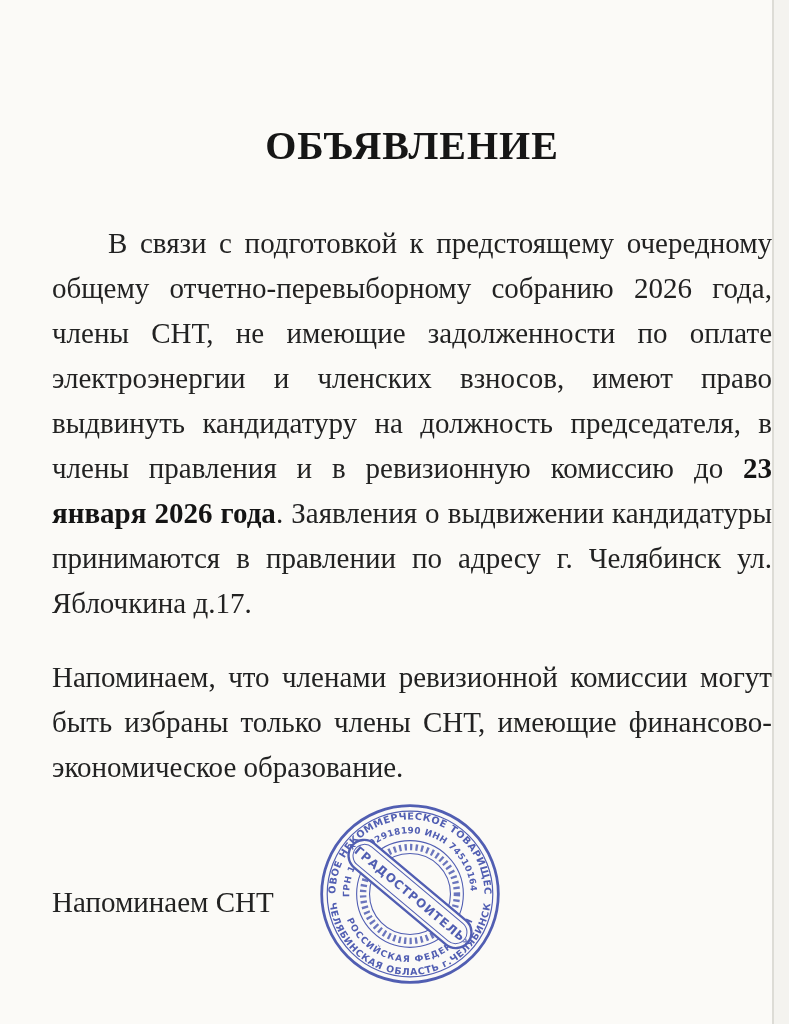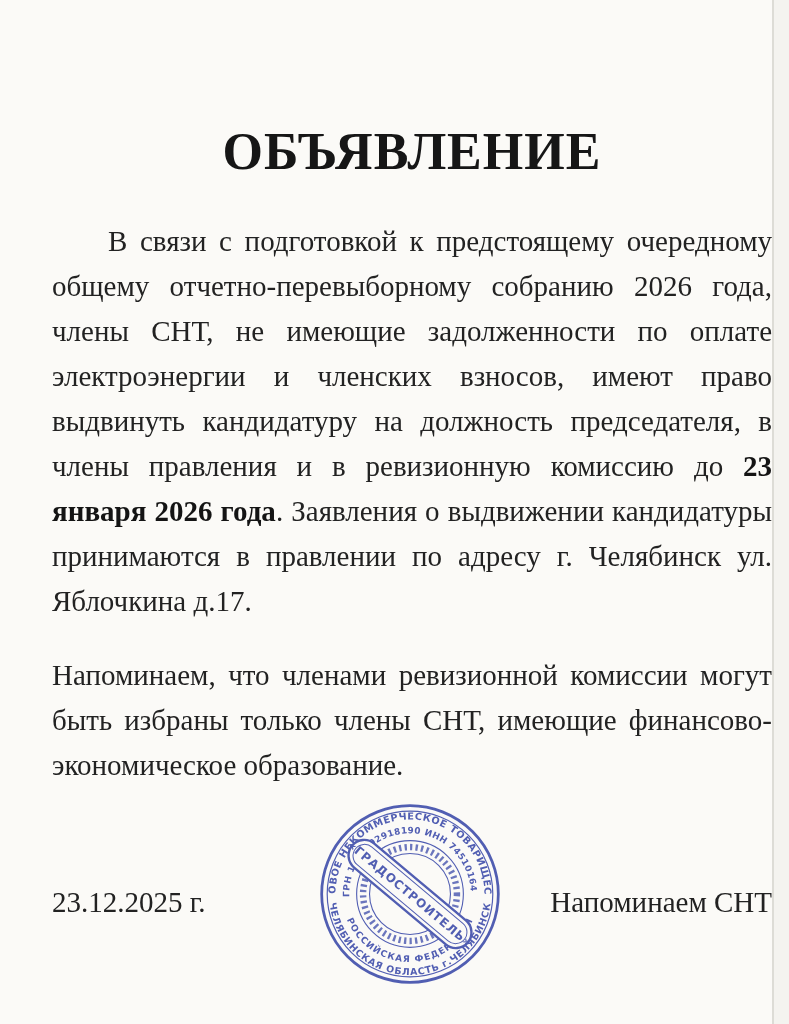--- a/index.html
+++ b/index.html
@@ -12,33 +12,33 @@
     overflow: hidden;
     font-family: "Liberation Serif", "DejaVu Serif", serif;
     color: #1e1e1e;
   }
   .content {
     padding: 0 17px 0 52px;
   }
   .doc-title {
     margin-top: 122px;
     text-align: center;
-    font-size: 52px;
+    font-size: 40px;
     font-weight: bold;
     letter-spacing: 1px;
     color: #161616;
   }
   .para {
     font-size: 29px;
     line-height: 45px;
     text-align: justify;
     color: #222;
   }
   .para.first {
-    margin-top: 38px;
+    margin-top: 52px;
     text-indent: 56px;
   }
   .para.second {
     margin-top: 15px;
   }
   .para b { color: #141414; }
   .sign-row {
     position: absolute;
     left: 52px;
     right: 17px;
@@ -100,21 +100,20 @@
 
   <div class="content">
     <div class="doc-title">ОБЪЯВЛЕНИЕ</div>
 
     <p class="para first"><span>В связи с подготовкой к предстоящему очередному общему отчетно-перевыборному собранию 2026 года, члены СНТ, не имеющие задолженности по оплате электроэнергии и членских взносов, имеют право выдвинуть кандидатуру на должность председателя, в члены правления и в ревизионную комиссию до </span><b>23 января 2026 года</b><span>. Заявления о выдвижении кандидатуры принимаются в правлении по адресу г. Челябинск ул. Яблочкина д.17.</span></p>
 
     <p class="para second">Напоминаем, что членами ревизионной комиссии могут быть избраны только члены СНТ, имеющие финансово-экономическое образование.</p>
   </div>
 
   <div class="sign-row">
-    <span>23.12.2025 г.</span>
     <span>Напоминаем СНТ</span>
   </div>
 
   <div class="stamp-wrap" style="color: rgb(67, 81, 173);">
     <svg viewBox="0 0 200 200" width="184" height="184">
       <g fill="none" stroke="currentColor">
         <circle cx="100" cy="100" r="96" stroke-width="3"></circle>
         <circle cx="100" cy="100" r="90" stroke-width="1.3"></circle>
         <circle cx="100" cy="100" r="58" stroke-width="1.2"></circle>
         <circle cx="100" cy="100" r="51" stroke-width="7" stroke-dasharray="2.5,3.5" opacity="0.85"></circle>

